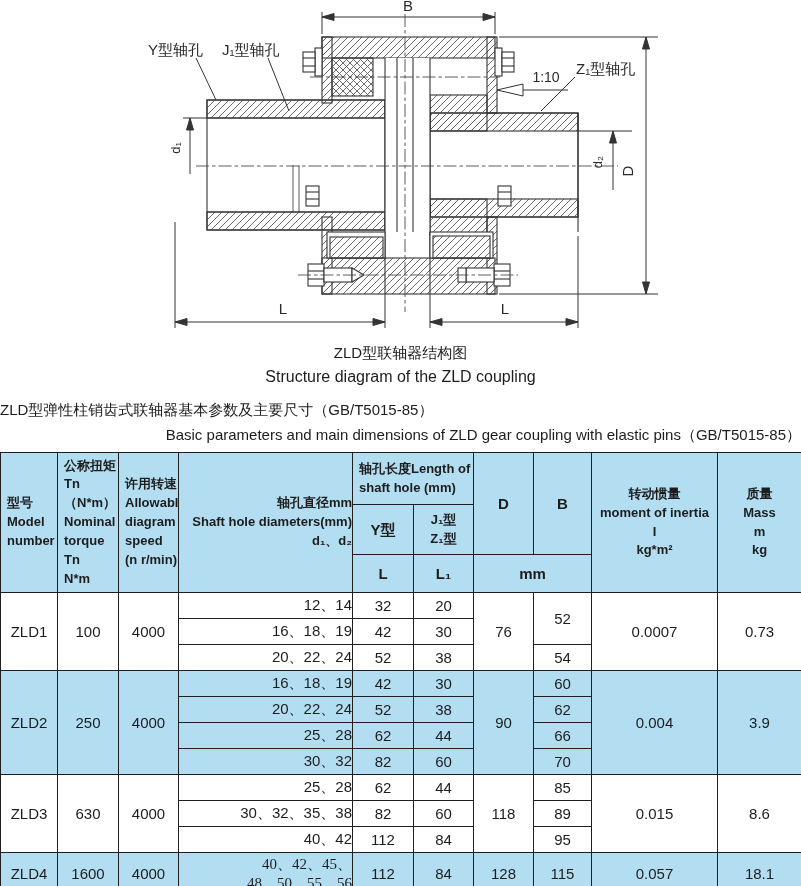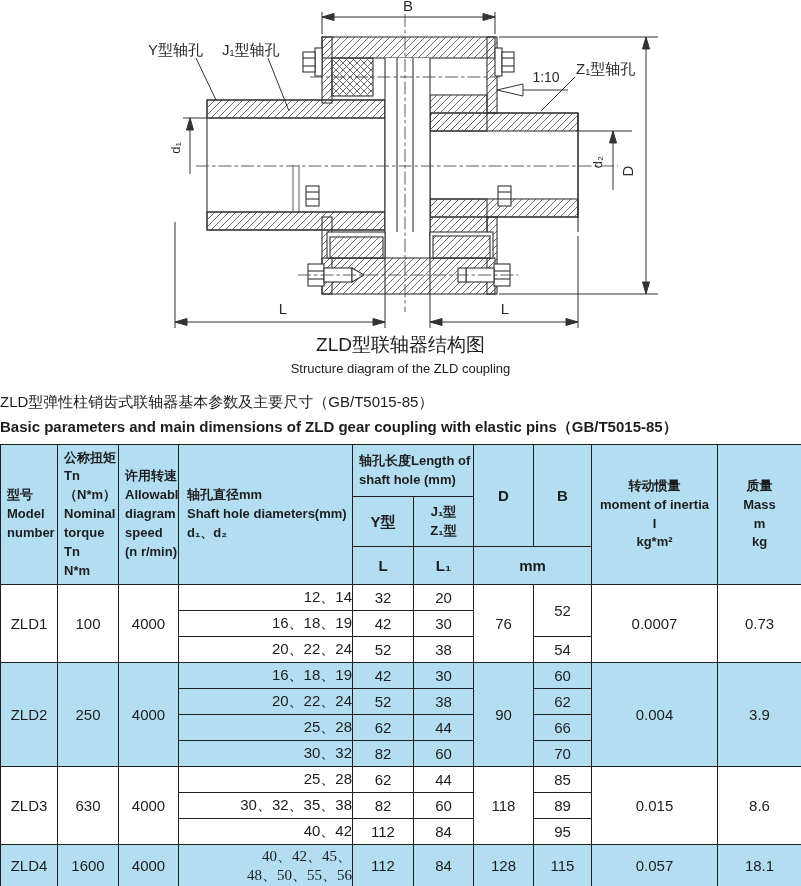--- a/index.html
+++ b/index.html
@@ -5,32 +5,32 @@
   * { box-sizing: border-box; }
   html,body { margin:0; padding:0; background:#fff; }
   body { font-family:"Liberation Sans","DejaVu Sans",sans-serif; color:#1d1d1d; }
   .page { width:801px; height:886px; overflow:hidden; background:#fff; }
 
   .diagram-wrap { width:801px; height:332px; }
   svg { display:block; }
   svg text { font-family:"Liberation Sans","DejaVu Sans",sans-serif; fill:#2a2a2a; }
 
   .cap { text-align:center; }
-  .cap-zh { font-size:19px; margin-top:2px; line-height:21px; }
-  .cap-en { font-size:13px; margin-top:4px; line-height:20px; }
+  .cap-zh { font-size:15px; margin-top:10px; line-height:21px; }
+  .cap-en { font-size:16px; margin-top:4px; line-height:20px; }
   .title-zh { font-size:15px; margin-top:13px; line-height:19px; text-align:left; }
-  .title-en { font-size:15px; margin-top:6px; line-height:19px; text-align:left;font-weight:bold; }
+  .title-en { font-size:15px; margin-top:6px; line-height:19px; text-align:right; }
 
   table.params { width:801px; border-collapse:collapse; table-layout:fixed; margin-top:8px;
     font-size:15px; }
   table.params td { border:1px solid var(--grid-border,#222); text-align:center;
     vertical-align:middle; padding:0; overflow:hidden; }
   thead td { background:var(--header-bg,#b3def2); font-size:13px; line-height:1.45;font-weight:bold; }
   thead td.left { text-align:left; padding-left:6px; }
-  thead td.dpad { padding-left:8px; }
+  thead td.dpad { padding-left:1px;text-align:right; }
   thead td.big { font-size:15px; }
   thead tr.h1 { height:52px; }
   thead tr.h2 { height:50px; }
   thead tr.h3 { height:38px; }
   tbody tr { height:26px; }
   tbody tr.tall { height:42px;padding-left:29px; }
   tbody td.dcol { text-align:right; padding-left:16px; }
   tbody td.two-line { line-height:1.25;font-family:Liberation Serif, serif; }
   tr.g-hl td { background:var(--row-highlight,#b3def2); }
 </style>

